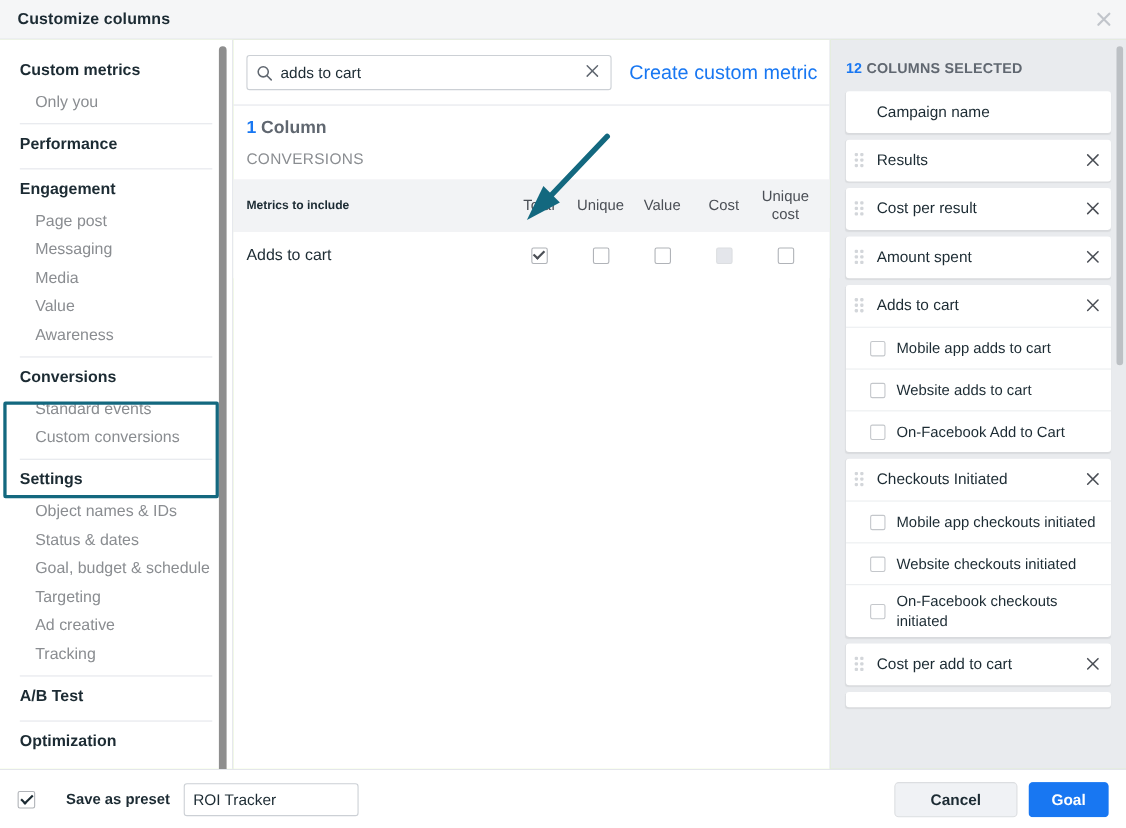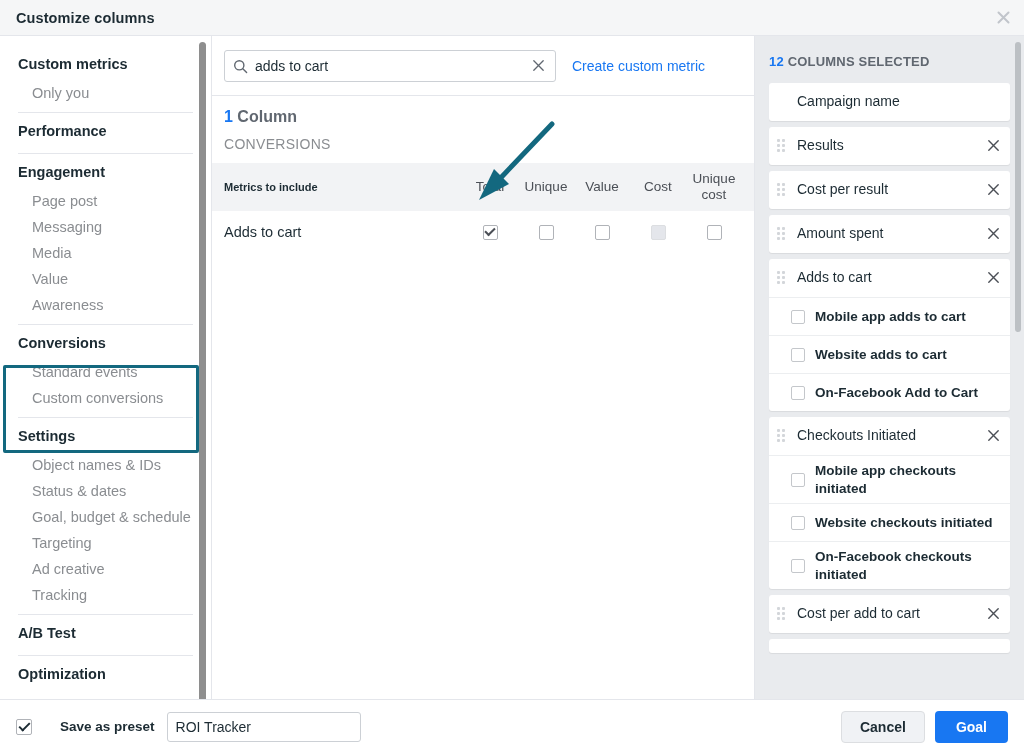--- a/index.html
+++ b/index.html
@@ -147,21 +147,21 @@
   .search-clear {
     flex: 0 0 auto;
     color: #606770;
     font-size: 15px;
     line-height: 1;
     cursor: pointer;
     padding: 0 2px;
   }
   .create-link {
     margin-left: 16px;
-    font-size: 14px;
+    font-size: 18px;
     color: #1877f2;
     cursor: pointer;
     white-space: nowrap;
   }
   .col-count {
     padding: 12px 12px 0 12px;
     font-size: 16px;
     color: #606770;
     font-weight: bold;
   }
@@ -293,21 +293,20 @@
     border-radius: 2px;
     background: #fff;
     margin-right: 10px;
     cursor: pointer;
   }
   .subitem .name {
     flex: 1 1 auto;
     font-size: 13.5px;
     color: #1c2b33;
     line-height: 1.3;
-    font-weight: bold;
   }
   .right-scrollbar {
     position: absolute;
     right: 3px; top: 6px;
     width: 6px;
     height: 290px;
     background: #bcc0c4;
     border-radius: 3px;
     cursor: pointer;
   }
@@ -339,40 +338,40 @@
   }
   .preset-label {
     font-size: 13.5px;
     font-weight: bold;
     color: #1c2b33;
     margin-left: 28px;
     flex: 0 0 auto;
   }
   .preset-input {
     margin-left: 12px;
-    width: 194px;
+    width: 159px;
     height: 30px;
     border: 1px solid #ccd0d5;
     border-radius: 3px;
     padding: 0 8px;
     font-size: 14px;
     font-family: "Liberation Sans", sans-serif;
     color: #1c2b33;
     outline: none;
   }
   .footer-spacer { flex: 1 1 auto; }
   .btn {
     height: 32px;
     border-radius: 4px;
     font-size: 14px;
     font-weight: bold;
     font-family: "Liberation Sans", sans-serif;
     cursor: pointer;
     border: 1px solid transparent;
-    padding: 0 18px;
+    padding: 0 32px;
   }
   .btn-cancel {
     background: #f0f2f5;
     border-color: #dcdee1;
     color: #1c2b33;
     margin-right: 10px;
   }
   .btn-apply {
     background: #1877f2;
     color: #ffffff;

